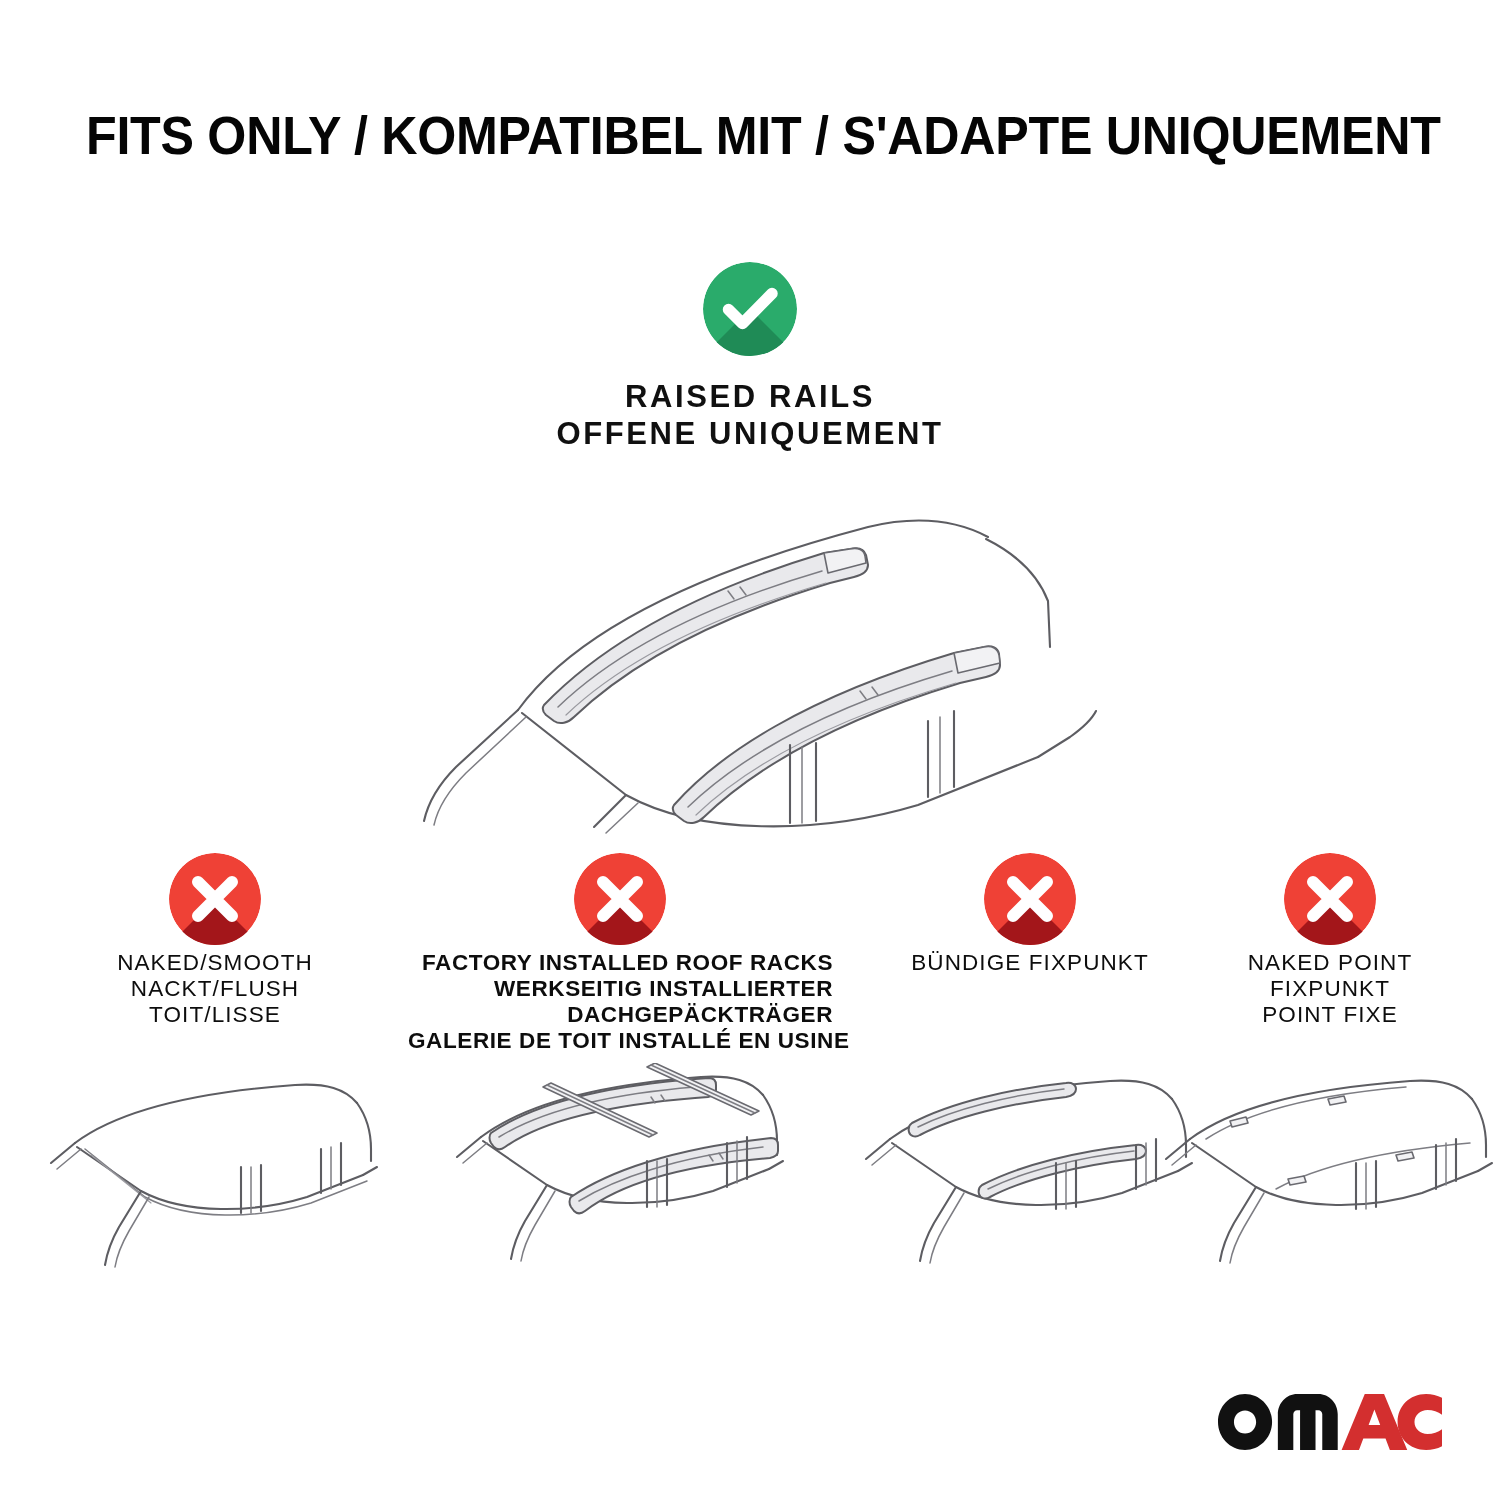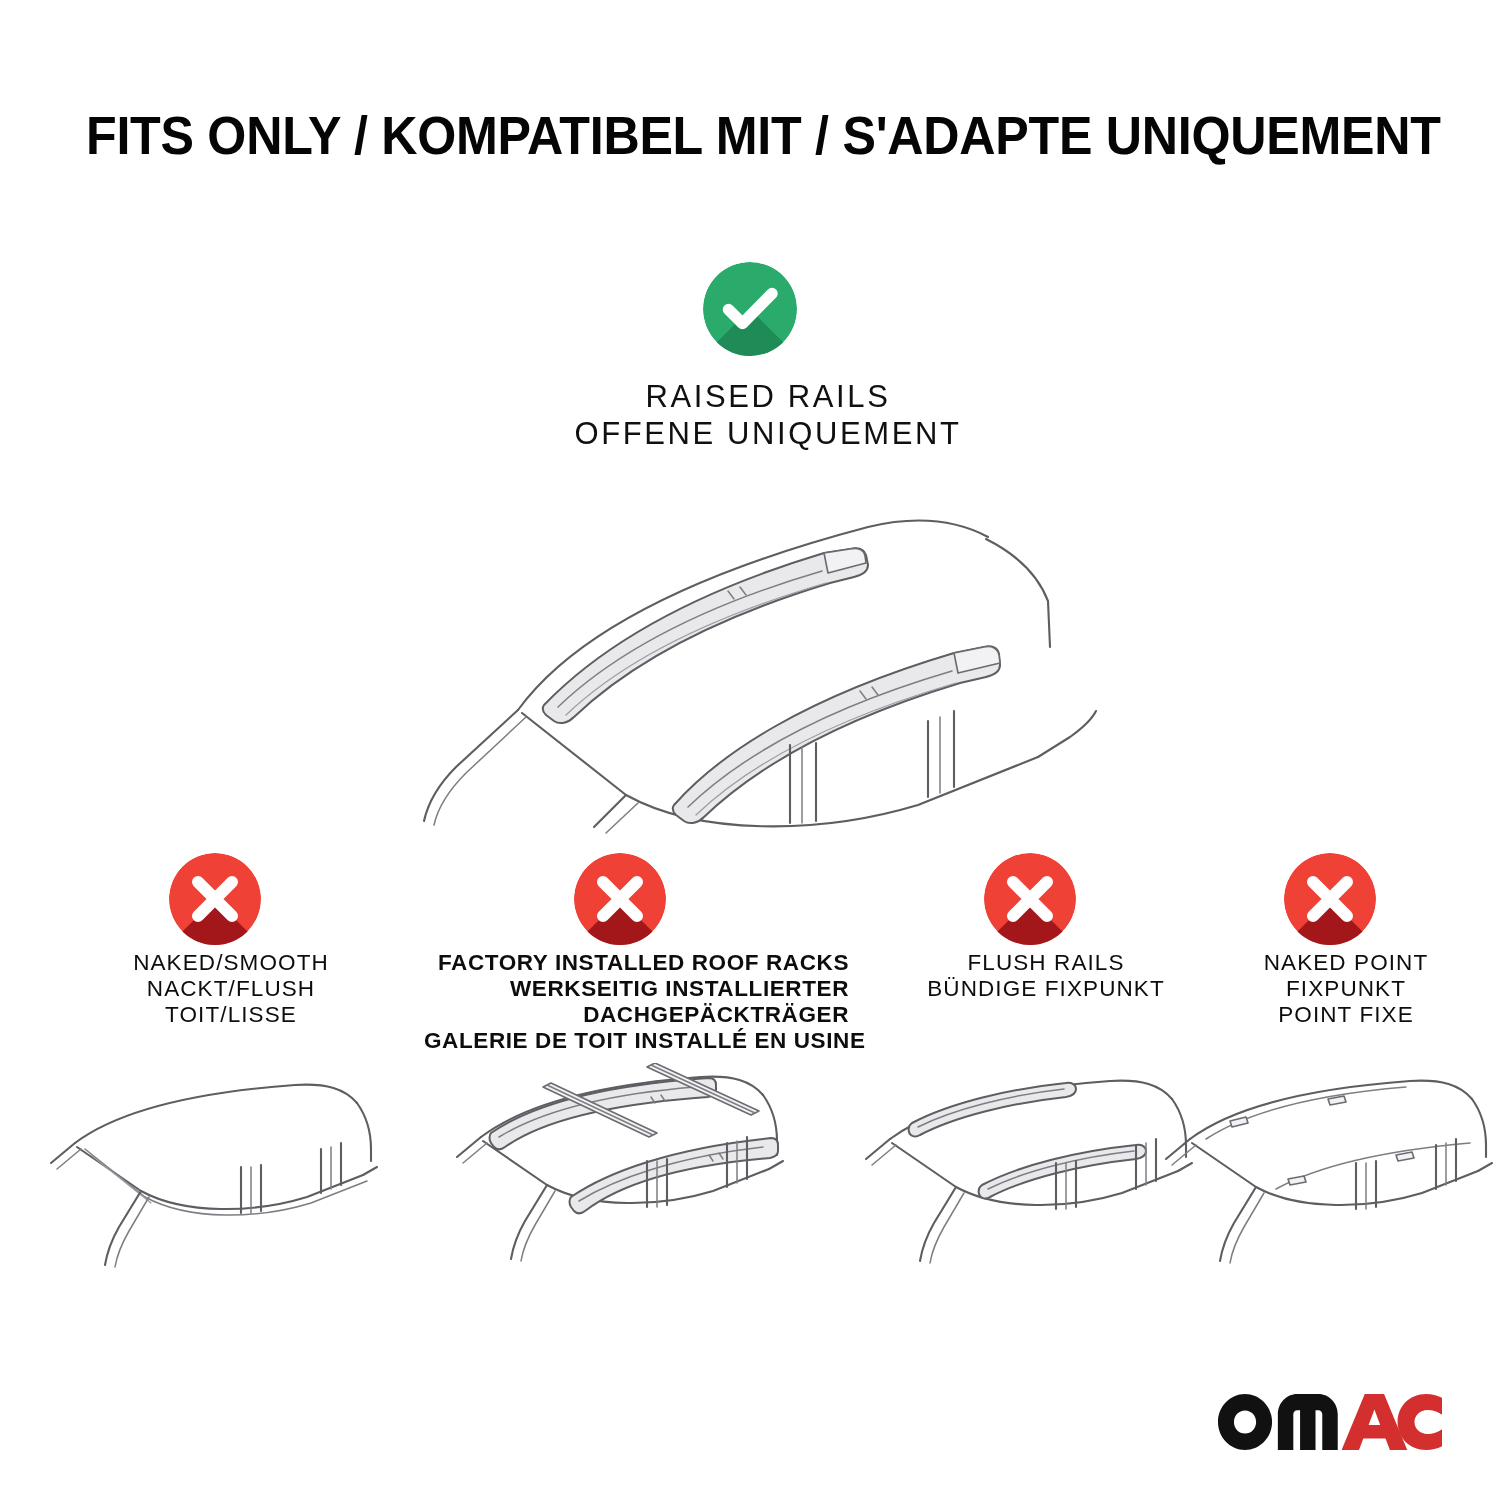--- a/index.html
+++ b/index.html
@@ -68,47 +68,47 @@
   .badge-ok .longshadow { background: #1f8b56; }
 
   
   .badge-no { width: 92px; height: 92px; }
   .badge-no .disc { background: #ef4136; }
   .badge-no .longshadow { background: #a3161a; }
 
   
   .ok-caption {
     position: absolute;
-    left: 468px;
+    left: 450px;
     top: 378px;
     width: 600px;
     text-align: center;
     font-size: 31px;
-    font-weight: 400;
+    font-weight: 700;
     line-height: 37px;
     letter-spacing: 2.6px;
     color: #101010;
   }
   .ok-illustration {
     position: absolute;
     left: 398px;
     top: 505px;
     width: 704px;
     height: 330px;
   }
 
   
   .col {
     position: absolute;
     top: 845px;
   }
   .col .cap {
     position: absolute;
     top: 105px;
-    left: 16px;
+    left: 0;
     width: 100%;
     text-align: center;
     font-size: 22.5px;
     font-weight: 400;
     line-height: 26px;
     letter-spacing: 1.1px;
     color: #0d0d0d;
     white-space: nowrap;
   }
   .col .cap.bold { font-weight: 600; letter-spacing: 0.6px; text-align: right; }
@@ -298,21 +298,20 @@
   <div class="badgepos">
     <div class="badge badge-no" style="position:relative;left:0;top:0;">
       <div class="disc"></div>
       <div class="longshadow"></div>
       <svg viewBox="0 0 92 92">
         <path d="M29 29 L63 63 M63 29 L29 63" fill="none" stroke="#ffffff" stroke-width="12" stroke-linecap="round"></path>
       </svg>
     </div>
   </div>
   <div class="cap">
-    <div>FLUSH RAILS</div>
     <div>BÜNDIGE FIXPUNKT</div>
   </div>
   <div class="illu">
     <svg viewBox="0 0 340 215" width="340" height="215">
       <path class="roofline" d="M30 76 C70 46 140 26 250 18 C282 16 300 22 312 36"></path>
       <path class="roofline" d="M32 80 L96 124 C140 148 210 146 262 130 L318 108"></path>
       <path class="roofline" d="M312 36 C322 50 326 64 326 82 L326 94"></path>
 
       <path class="railfill" d="M52 60 C90 40 148 26 206 20 C212 19 216 22 216 26 C216 30 212 33 206 34
                                  C150 40 94 54 60 72 C55 75 50 73 49 69 C48 65 49 62 52 60 Z"></path>

